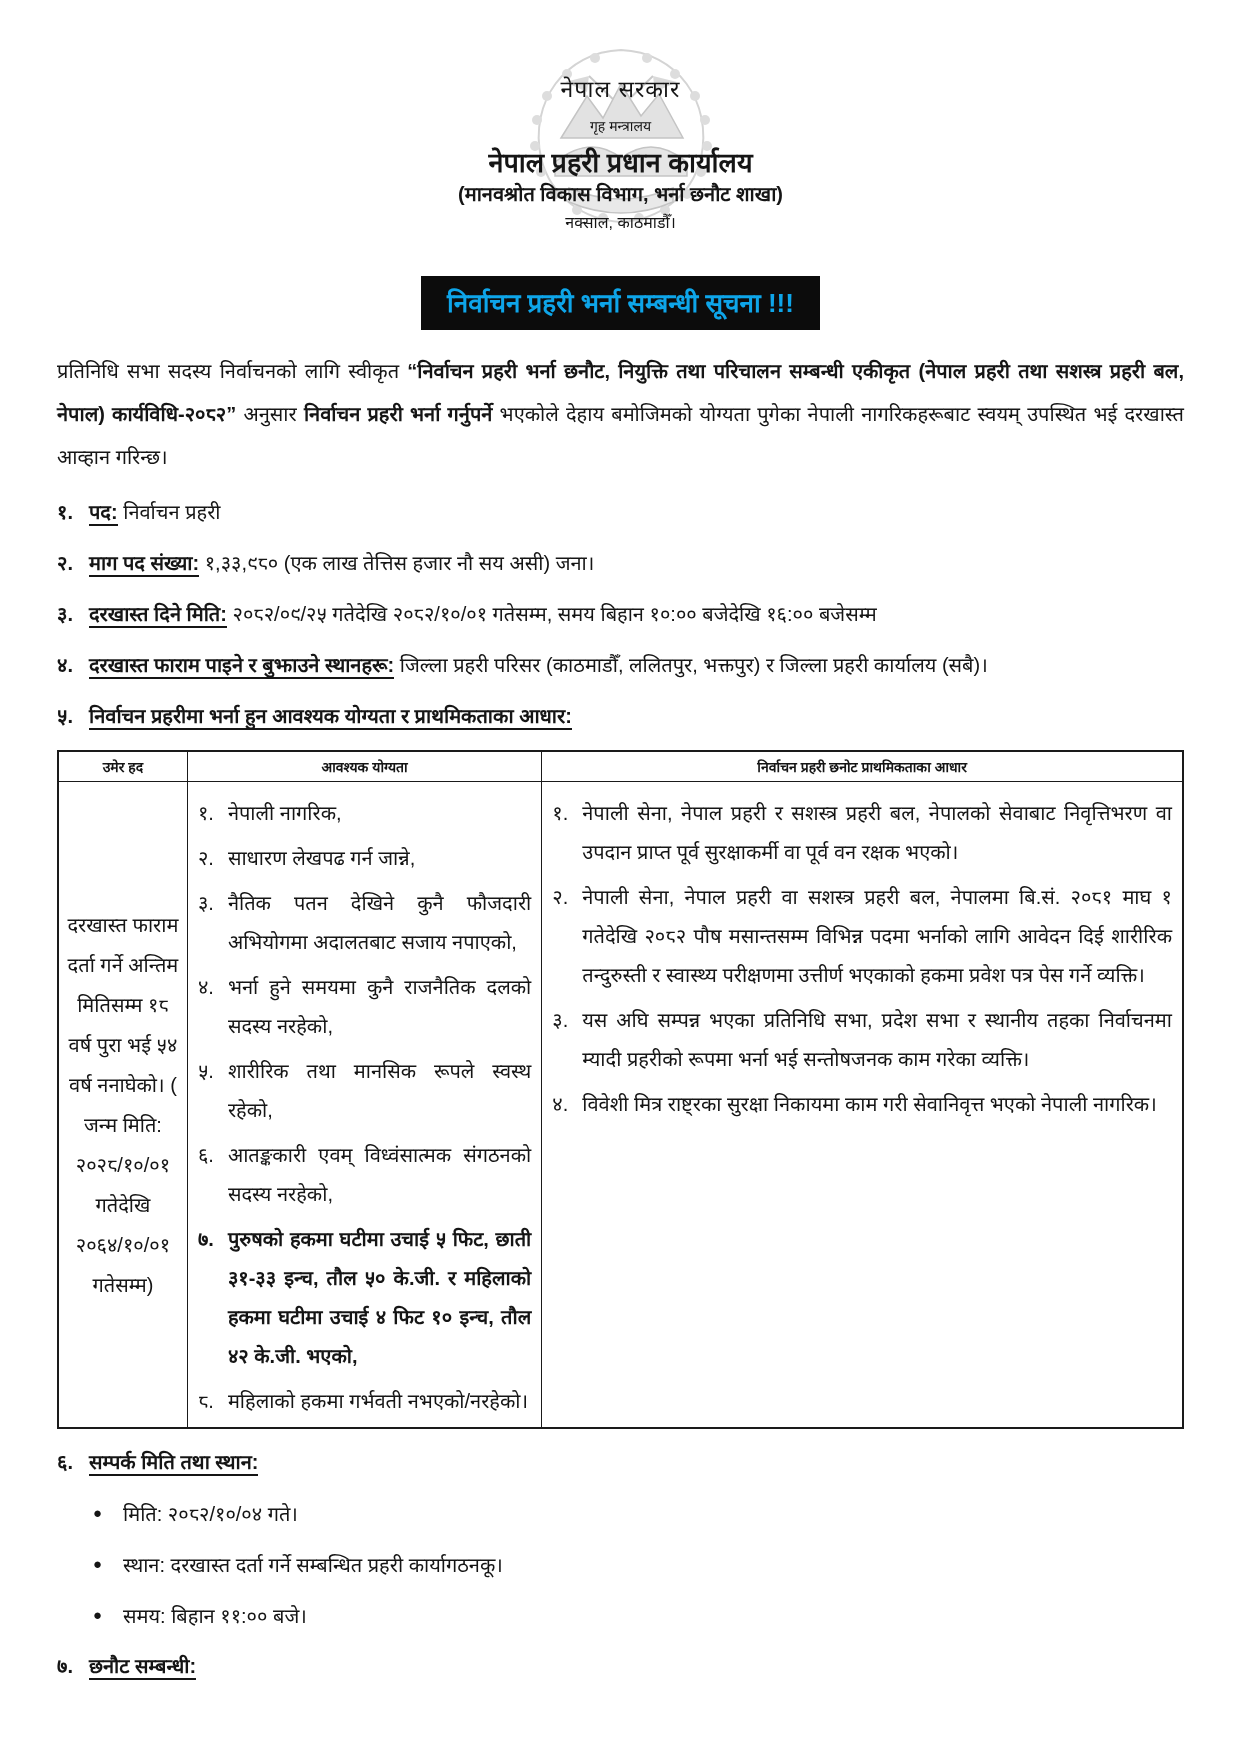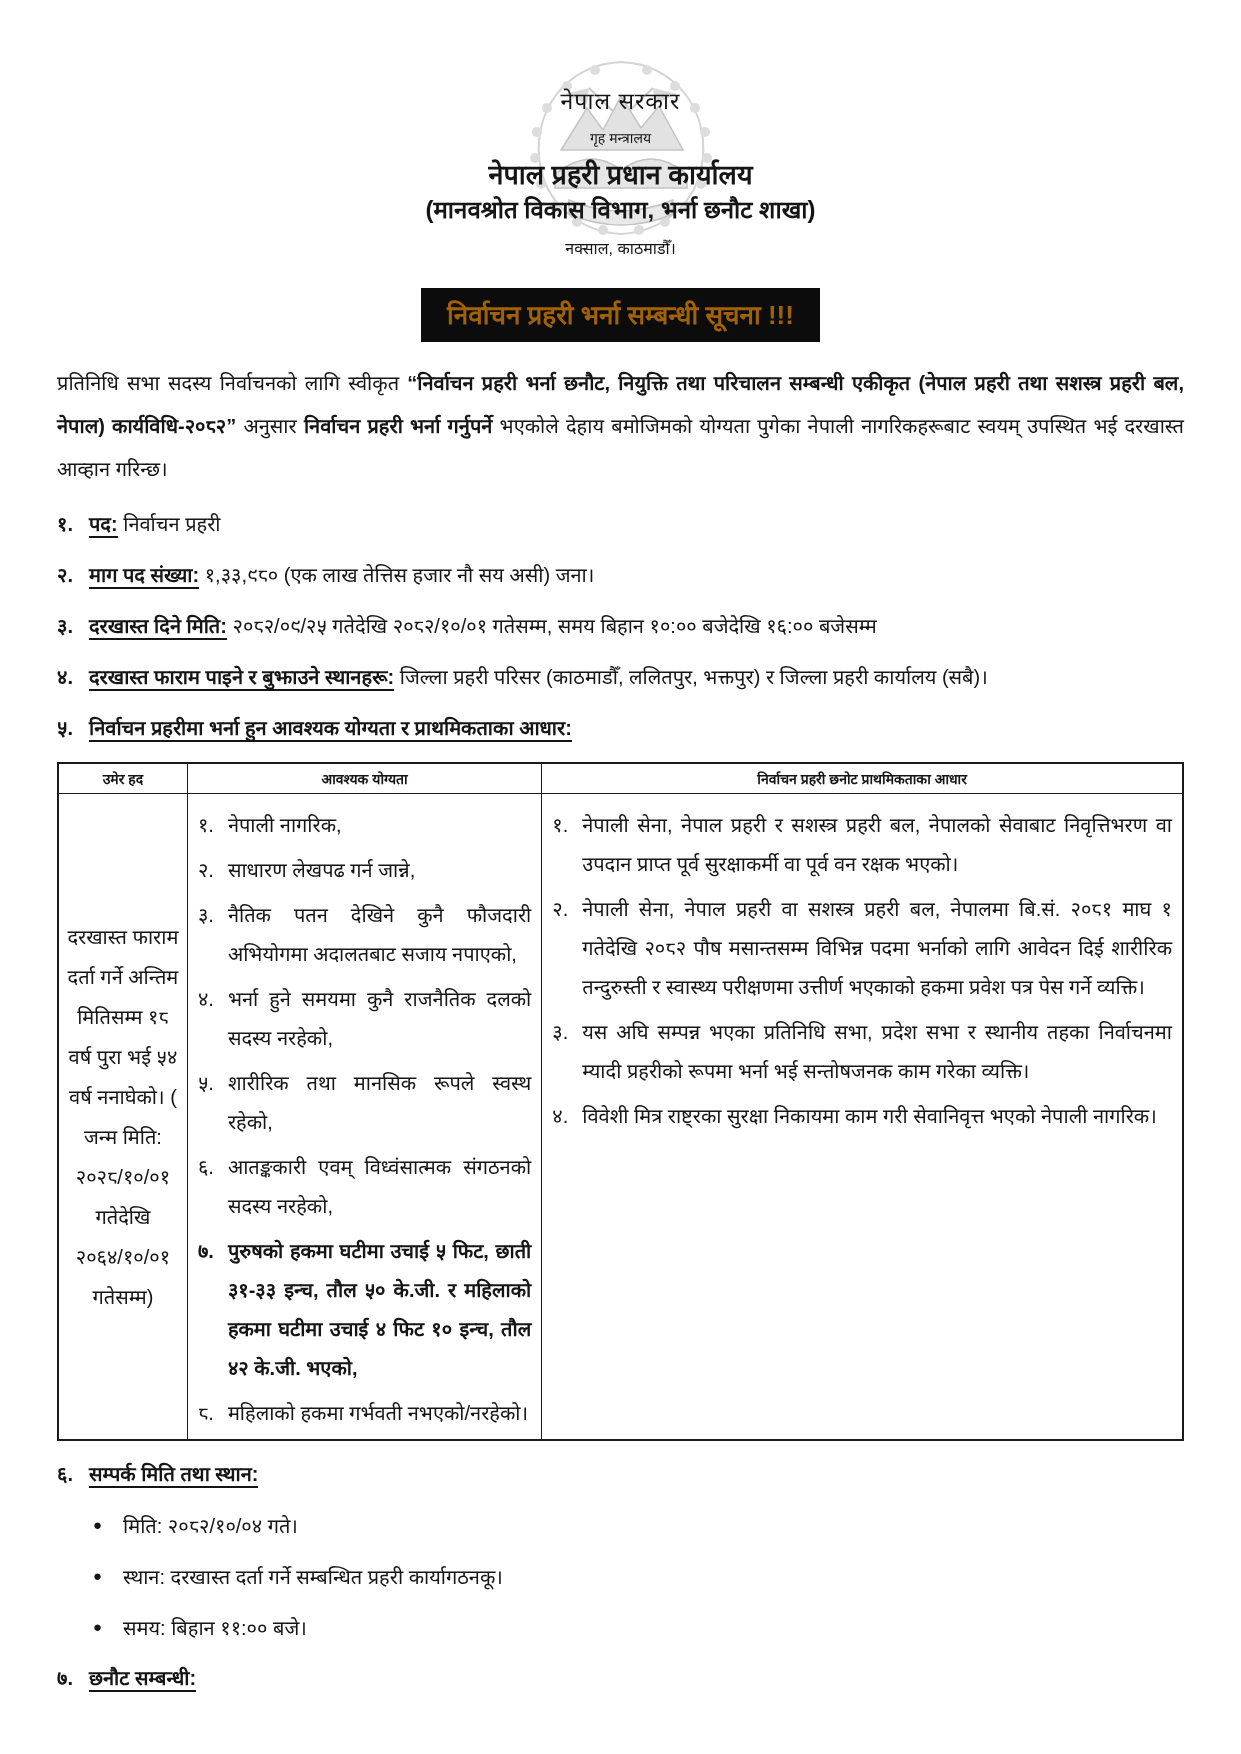--- a/index.html
+++ b/index.html
@@ -1,34 +1,34 @@
 <!DOCTYPE html>
 <html lang="ne"><head>
 <meta charset="utf-8">
 <style>
   html,body{margin:0;padding:0;background:#e8e8e8;}
   .page{
     width:1241px;height:1754px;margin:0 auto;background:#ffffff;
-    box-sizing:border-box;padding:48px 57px 40px 57px;
+    box-sizing:border-box;padding:36px 57px 40px 57px;
     font-family:"Liberation Sans",sans-serif;
     color:#151515;font-size:20px;position:relative;overflow:hidden;
   }
   
   .letterhead{position:relative;height:232px;text-align:center;}
   .emblem{position:absolute;top:0;left:50%;transform:translateX(-50%);z-index:0;opacity:.6;}
   .hgroup{position:relative;z-index:1;padding-top:36px;}
   .h-gov{font-size:23px;letter-spacing:1px;margin-bottom:12px;}
   .h-ministry{font-size:14px;margin-bottom:8px;}
   .h-office{font-size:27px;font-weight:bold;}
-  .h-dept{font-size:24px;font-weight:bold;margin-bottom:12px;}
+  .h-dept{font-size:20px;font-weight:bold;margin-bottom:4px;}
   .h-addr{font-size:16px;}
   
   .title-wrap{text-align:center;margin:8px 0 20px 0;}
   .title-box{
-    display:inline-block;background:#0c0c0c;color:#a16207;
+    display:inline-block;background:#0c0c0c;color:#0ea5e9;
     font-size:26px;font-weight:bold;padding:8px 26px 10px 26px;
   }
   
   .intro{line-height:2.15;text-align:justify;margin:0 0 10px 0;}
   .b{font-weight:bold;}
   
   .item{display:flex;margin-top:16px;line-height:1.75;}
   .item .num{flex:0 0 32px;font-weight:bold;}
   .item .body{flex:1;}
   .lbl{font-weight:bold;border-bottom:2.5px solid #151515;padding-bottom:1px;}

